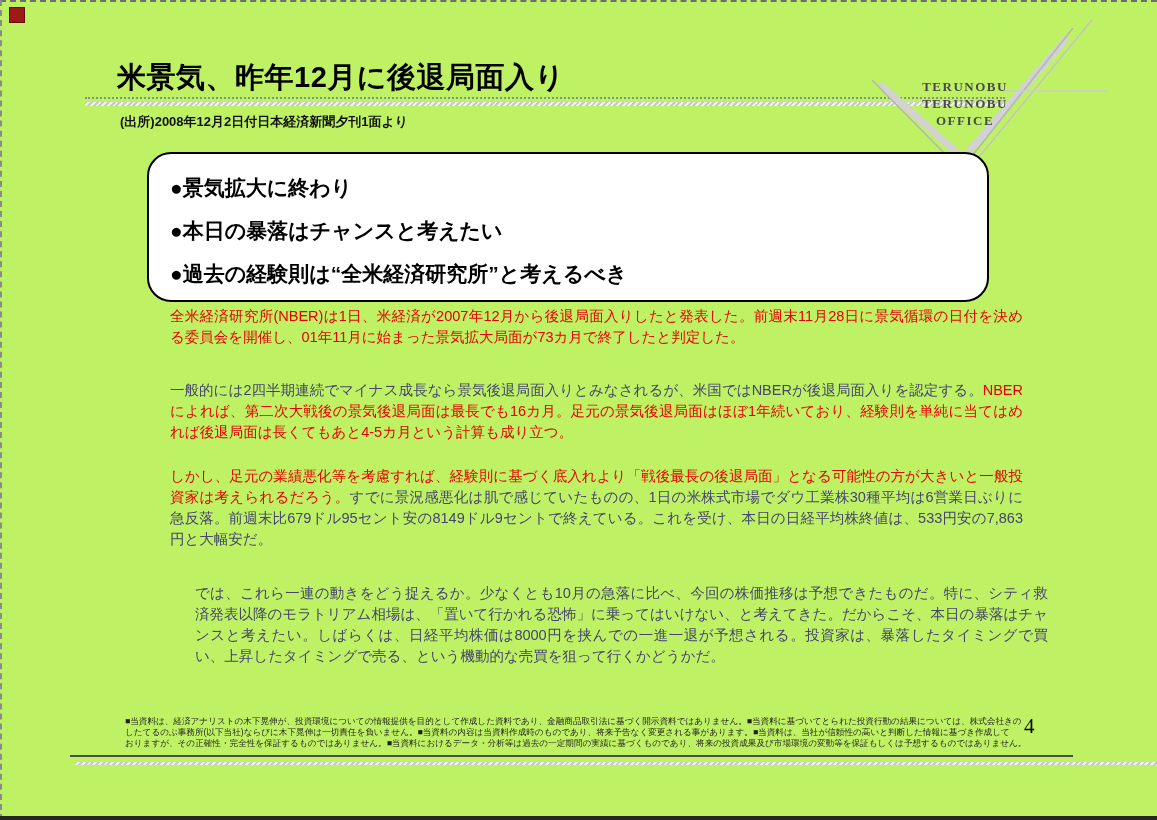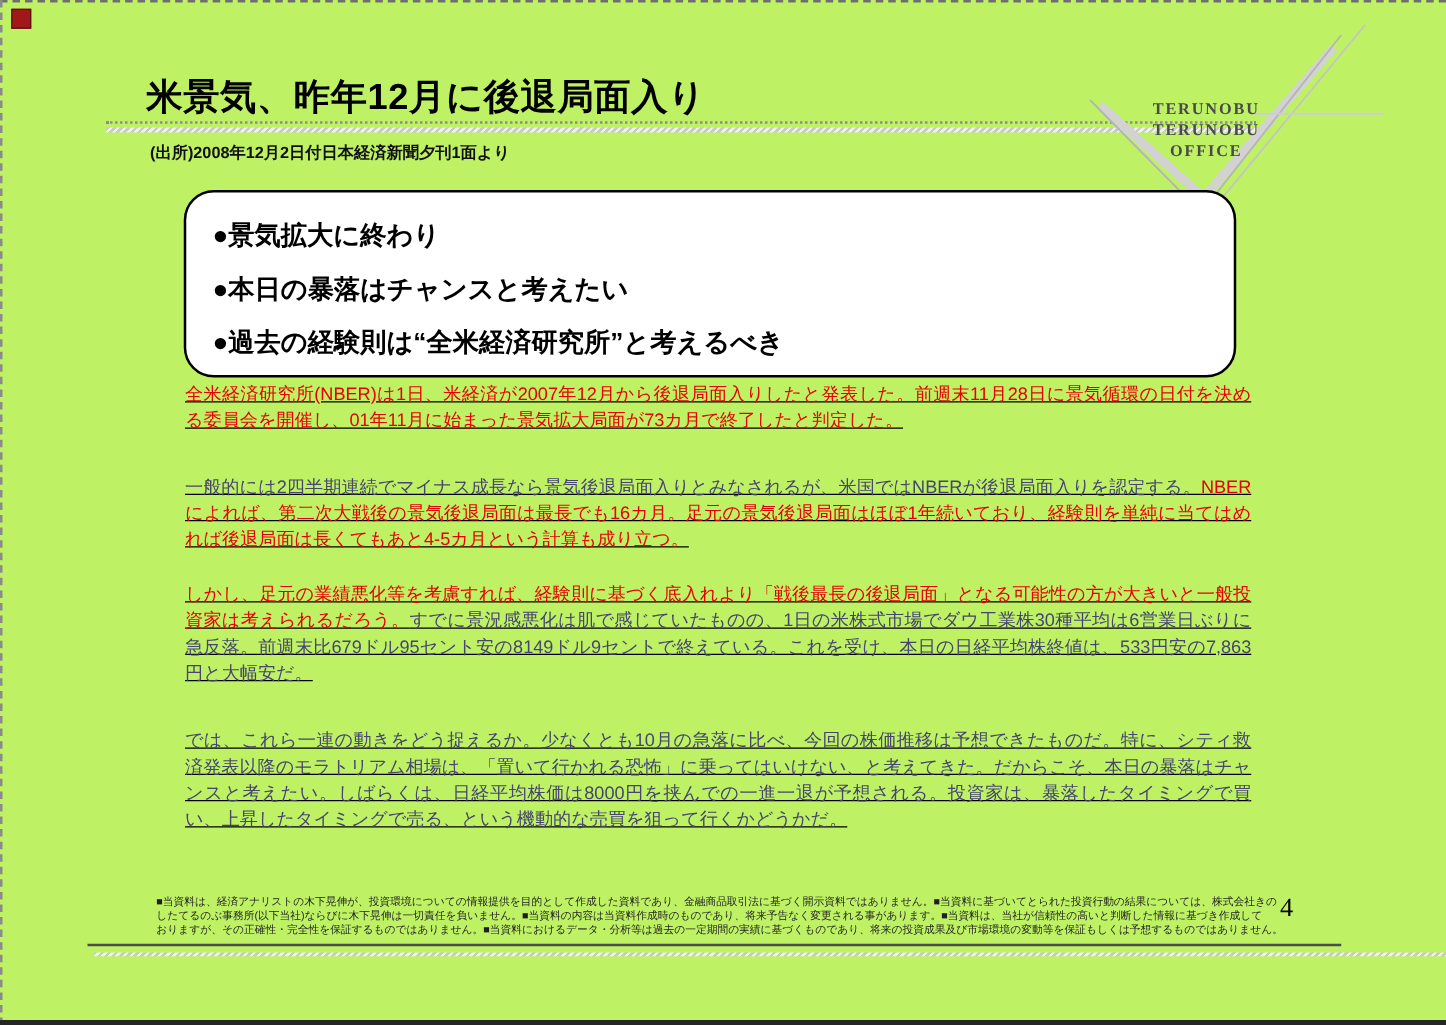--- a/index.html
+++ b/index.html
@@ -14,22 +14,22 @@
       background:repeating-linear-gradient(135deg,#c9c9c9 0 2px,#efefef 2px 4px);}
   .source-note{position:absolute;left:120px;top:113px;font-size:13px;font-weight:bold;color:#111;white-space:nowrap;}
   .logo{position:absolute;left:855px;top:18px;width:255px;height:172px;}
   .logo svg{position:absolute;left:0;top:0;}
   .logo-text{position:absolute;left:35px;top:60px;width:150px;text-align:center;
       font-family:"Liberation Serif","DejaVu Serif",serif;font-size:13px;font-weight:600;
       color:#4a4a4a;letter-spacing:1.5px;line-height:17px;}
   .highlight-box{position:absolute;left:147px;top:152px;width:838px;height:146px;
       border:2px solid #000;border-radius:24px;background:#fff;}
   .bullet-item{position:absolute;left:170px;font-size:21px;font-weight:bold;color:#000;white-space:nowrap;}
-  .body-paragraph{position:absolute;left:148px;width:853px;font-size:14.5px;line-height:21px;
-      text-align:justify;color:#000;text-decoration:underline;}
+  .body-paragraph{position:absolute;left:170px;width:853px;font-size:14.5px;line-height:21px;
+      text-align:justify;color:#000;}
   .footer-sep-line{position:absolute;left:70px;top:755px;width:1003px;height:2px;background:#4d4d4d;}
   .footer-sep-shade{position:absolute;left:75px;top:762px;width:1082px;height:3px;
       background:repeating-linear-gradient(135deg,#c9c9c9 0 2px,#f0f0f0 2px 4px);}
   .disclaimer{position:absolute;left:125px;top:716px;width:930px;color:#1f1f1f;}
   .disclaimer div{font-size:8.6px;line-height:11.2px;white-space:nowrap;}
   .page-number{position:absolute;left:1024px;top:714px;font-size:21px;color:#000;
       font-family:"Liberation Serif","DejaVu Serif",serif;}
   .bottom-bar{position:absolute;left:0;top:816px;width:1157px;height:4px;background:#262626;}
 </style>
 </head>
@@ -60,21 +60,21 @@
   </div>
 
   <div class="highlight-box"></div>
   <div class="bullet-item" style="top:174px;">●景気拡大に終わり</div>
   <div class="bullet-item" style="top:217px;">●本日の暴落はチャンスと考えたい</div>
   <div class="bullet-item" style="top:260px;">●過去の経験則は“全米経済研究所”と考えるべき</div>
 
   <div class="body-paragraph" style="top:306px;"><span style="color: rgb(230, 0, 0);">全米経済研究所(NBER)は1日、米経済が2007年12月から後退局面入りしたと発表した。前週末11月28日に景気循環の日付を決める委員会を開催し、01年11月に始まった景気拡大局面が73カ月で終了したと判定した。</span></div>
   <div class="body-paragraph" style="top:380px;"><span style="color: rgb(69, 69, 111);">一般的には2四半期連続でマイナス成長なら景気後退局面入りとみなされるが、米国ではNBERが後退局面入りを認定する。</span><span style="color: rgb(230, 0, 0);">NBERによれば、第二次大戦後の景気後退局面は最長でも16カ月。足元の景気後退局面はほぼ1年続いており、経験則を単純に当てはめれば後退局面は長くてもあと4-5カ月という計算も成り立つ。</span></div>
   <div class="body-paragraph" style="top:466px;"><span style="color: rgb(230, 0, 0);">しかし、足元の業績悪化等を考慮すれば、経験則に基づく底入れより「戦後最長の後退局面」となる可能性の方が大きいと一般投資家は考えられるだろう。</span><span style="color: rgb(69, 69, 111);">すでに景況感悪化は肌で感じていたものの、1日の米株式市場でダウ工業株30種平均は6営業日ぶりに急反落。前週末比679ドル95セント安の8149ドル9セントで終えている。これを受け、本日の日経平均株終値は、533円安の7,863円と大幅安だ。</span></div>
-  <div class="body-paragraph" style="top:583px;"><span style="color: rgb(69, 69, 111);">では、これら一連の動きをどう捉えるか。少なくとも10月の急落に比べ、今回の株価推移は予想できたものだ。特に、シティ救済発表以降のモラトリアム相場は、「置いて行かれる恐怖」に乗ってはいけない、と考えてきた。だからこそ、本日の暴落はチャンスと考えたい。しばらくは、日経平均株価は8000円を挟んでの一進一退が予想される。投資家は、暴落したタイミングで買い、上昇したタイミングで売る、という機動的な売買を狙って行くかどうかだ。</span></div>
+  <div class="body-paragraph" style="top:583px;margin-left:25px;"><span style="color: rgb(69, 69, 111);">では、これら一連の動きをどう捉えるか。少なくとも10月の急落に比べ、今回の株価推移は予想できたものだ。特に、シティ救済発表以降のモラトリアム相場は、「置いて行かれる恐怖」に乗ってはいけない、と考えてきた。だからこそ、本日の暴落はチャンスと考えたい。しばらくは、日経平均株価は8000円を挟んでの一進一退が予想される。投資家は、暴落したタイミングで買い、上昇したタイミングで売る、という機動的な売買を狙って行くかどうかだ。</span></div>
 
   <div class="disclaimer">
     <div>■当資料は、経済アナリストの木下晃伸が、投資環境についての情報提供を目的として作成した資料であり、金融商品取引法に基づく開示資料ではありません。■当資料に基づいてとられた投資行動の結果については、株式会社きの</div>
     <div>したてるのぶ事務所(以下当社)ならびに木下晃伸は一切責任を負いません。■当資料の内容は当資料作成時のものであり、将来予告なく変更される事があります。■当資料は、当社が信頼性の高いと判断した情報に基づき作成して</div>
     <div>おりますが、その正確性・完全性を保証するものではありません。■当資料におけるデータ・分析等は過去の一定期間の実績に基づくものであり、将来の投資成果及び市場環境の変動等を保証もしくは予想するものではありません。</div>
   </div>
   <div class="page-number">4</div>
 
   <div class="footer-sep-line"></div>
   <div class="footer-sep-shade"></div>

